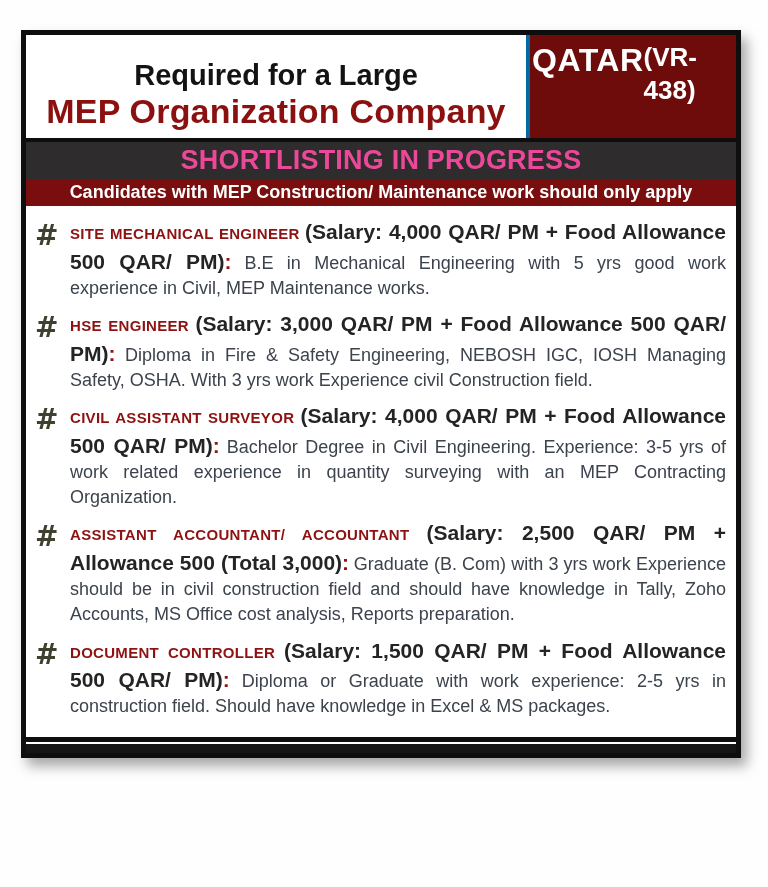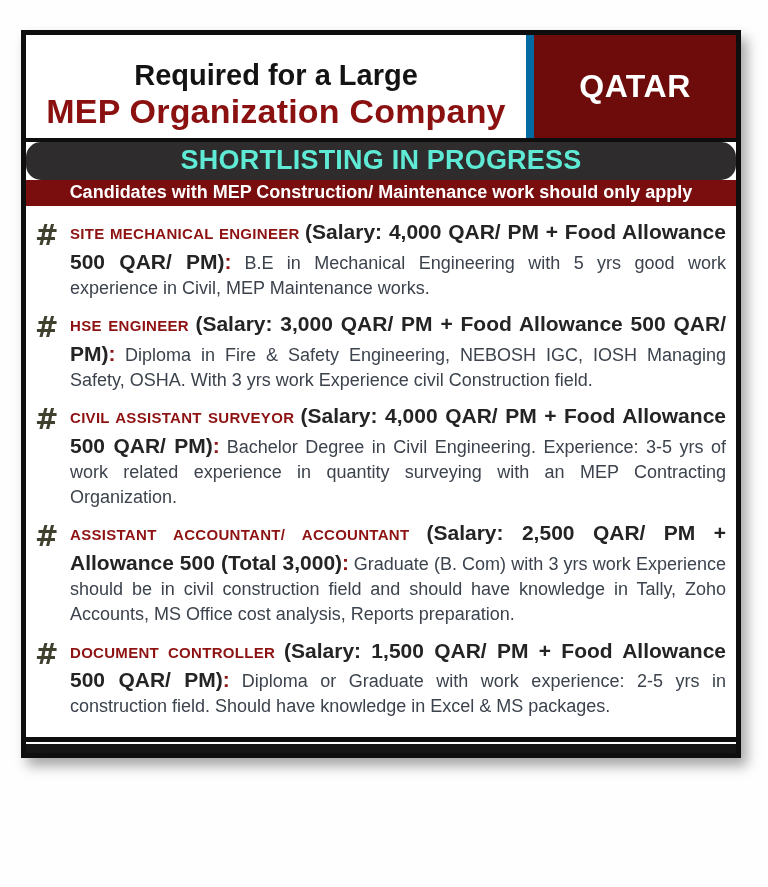--- a/index.html
+++ b/index.html
@@ -14,31 +14,31 @@
 
   
   .header-row { display: flex; border-bottom: 4px solid #0e0e0e; }
   .header-left {
     flex: 1; background: #ffffff; text-align: center;
     padding: 23px 4px 7px;
   }
   .header-line1 { font-size: 29px; font-weight: bold; color: #131313; line-height: 1.18; }
   .header-line2 { font-size: 34px; font-weight: bold; color: #8b1111; line-height: 1.15; letter-spacing: 0.2px; }
   .header-right {
-    width: 210px; background: #6e0b0b; border-left: 8px solid #0369a1;
-    display: flex; flex-direction: column; align-items: center; justify-content: center;
+    width: 210px; background: #6e0b0b; border-left: 4px solid #0369a1;
+    display: flex; justify-content: center;
     padding: 6px 2px;
   }
   .country { color: #ffffff; font-weight: bold; font-size: 32px; line-height: 1.2; letter-spacing: 0.5px; }
   .ref { color: #ffffff; font-weight: bold; font-size: 26px; line-height: 1.25; }
 
   
   .bar-shortlisting {
-    background: #2e2c2c; color: #5eead4; text-align: center;
-    font-size: 27px; font-weight: bold; padding: 3px 0 4px; letter-spacing: 0.2px; border-radius: 15px;
+    background: #2e2c2c; color: #ec4899; text-align: center;
+    font-size: 27px; font-weight: bold; padding: 3px 0 4px; letter-spacing: 0.2px;
   }
   .bar-candidates {
     background: #7a0d0d; color: #ffffff; text-align: center;
     font-size: 18px; font-weight: bold; padding: 2px 0 3px;
   }
 
   
   .jobs { padding: 7px 10px 9px 6px; border-bottom: 5px solid #0e0e0e; background: #fff; }
   .job { position: relative; padding-left: 38px; margin: 4px 0 8px; text-align: justify; line-height: 1.4; }
   .hash {
@@ -62,20 +62,21 @@
 
 <div class="poster">
 
   <div class="header-row">
     <div class="header-left">
       <div class="header-line1">Required for a Large</div>
       <div class="header-line2">MEP Organization Company</div>
     </div>
     <div class="header-right">
       <div class="country">QATAR</div>
+      <div class="ref">(VR-438)</div>
     </div>
   </div>
 
   <div class="bar-shortlisting">SHORTLISTING IN PROGRESS</div>
   <div class="bar-candidates">Candidates with MEP Construction/ Maintenance work should only apply</div>
 
   <div class="jobs">
     <div class="job">
       <span class="hash">#</span>
       <span class="job-title">SITE MECHANICAL ENGINEER</span>

